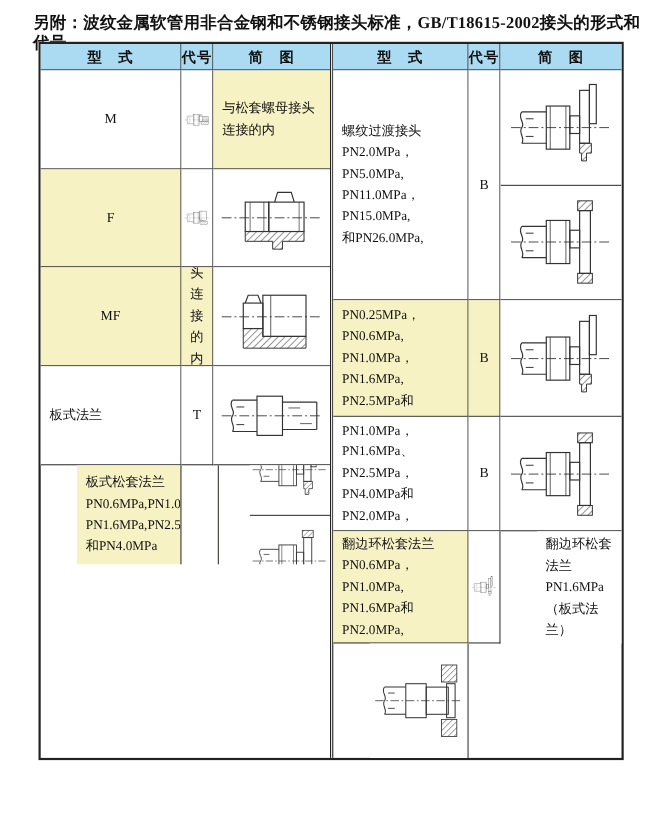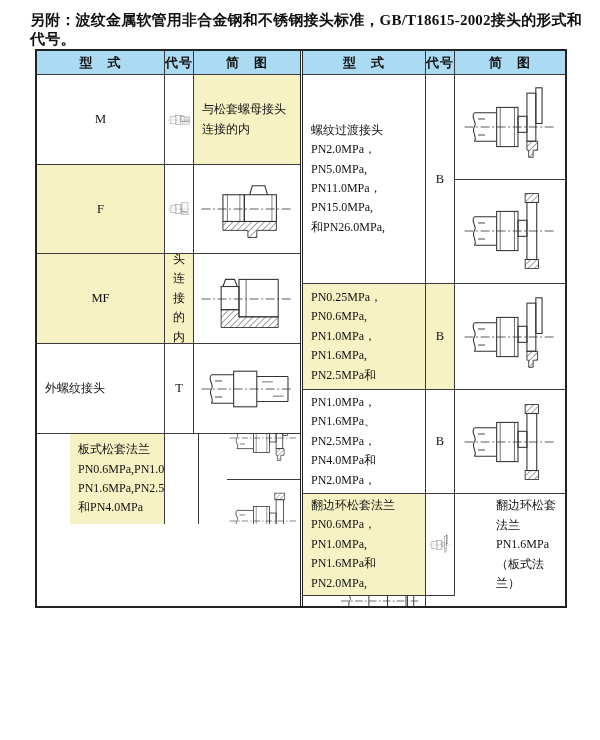--- a/index.html
+++ b/index.html
@@ -12,21 +12,21 @@
   body{
     width:600px;height:740px;position:relative;background:#ffffff;
     font-family:"Liberation Serif","DejaVu Serif",serif;color:#111;
   }
   .title{
     position:absolute;left:30px;top:11px;width:560px;
     font-family:Liberation Serif, serif;
     font-weight:bold;font-size:15px;letter-spacing:.2px;
   }
   .tbl{
-    position:absolute;left:35px;top:49px;width:532px;height:559px;
+    position:absolute;left:35px;top:38px;width:532px;height:653px;
     border:2px solid var(--frame);display:flex;box-sizing:border-box;background:#fff;
   }
   .half{display:grid;box-sizing:border-box;}
   .half.left{
     width:263px;
     grid-template-columns:128px 29px 106px;
     grid-template-rows:24px 90px 89px 90px 90px 90px 1fr;
   }
   .half.right{
     width:262px;
@@ -212,21 +212,21 @@
 
     <div class="cell code hl">MF</div>
     <div class="cell type hl">与松套螺母接头连接的内
 螺纹过渡接头</div>
     <div class="cell diag">
       <svg class="d" viewBox="0 0 110 92">
           <use href="#sym-female-nipple" xlink:href="#sym-female-nipple"></use>
         </svg>
     </div>
 
-    <div class="cell type">外螺纹接头</div>
+    <div class="cell type">板式法兰</div>
     <div class="cell code">T</div>
     <div class="cell diag">
       <svg class="d" viewBox="0 0 110 92">
           <use href="#sym-butt-weld" xlink:href="#sym-butt-weld"></use>
         </svg>
     </div>
 
     <div class="cell type hl noB">板式松套法兰
 PN0.6MPa,PN1.0MPa,
 PN1.6MPa,PN2.5MPa,

